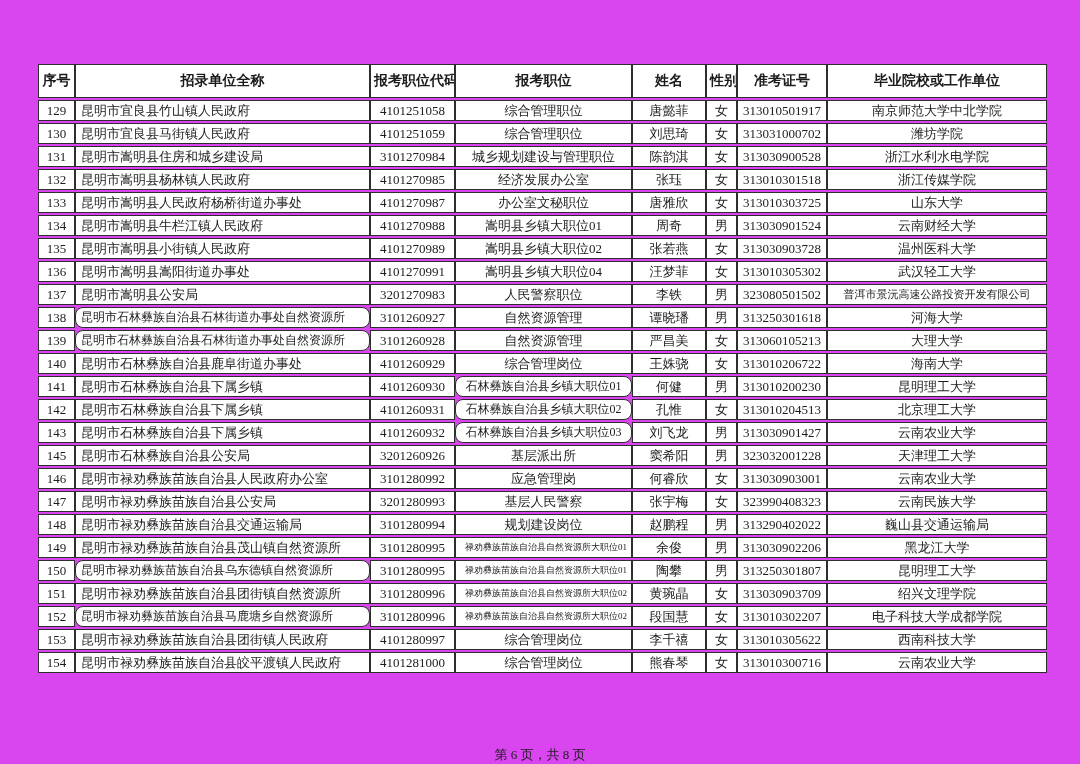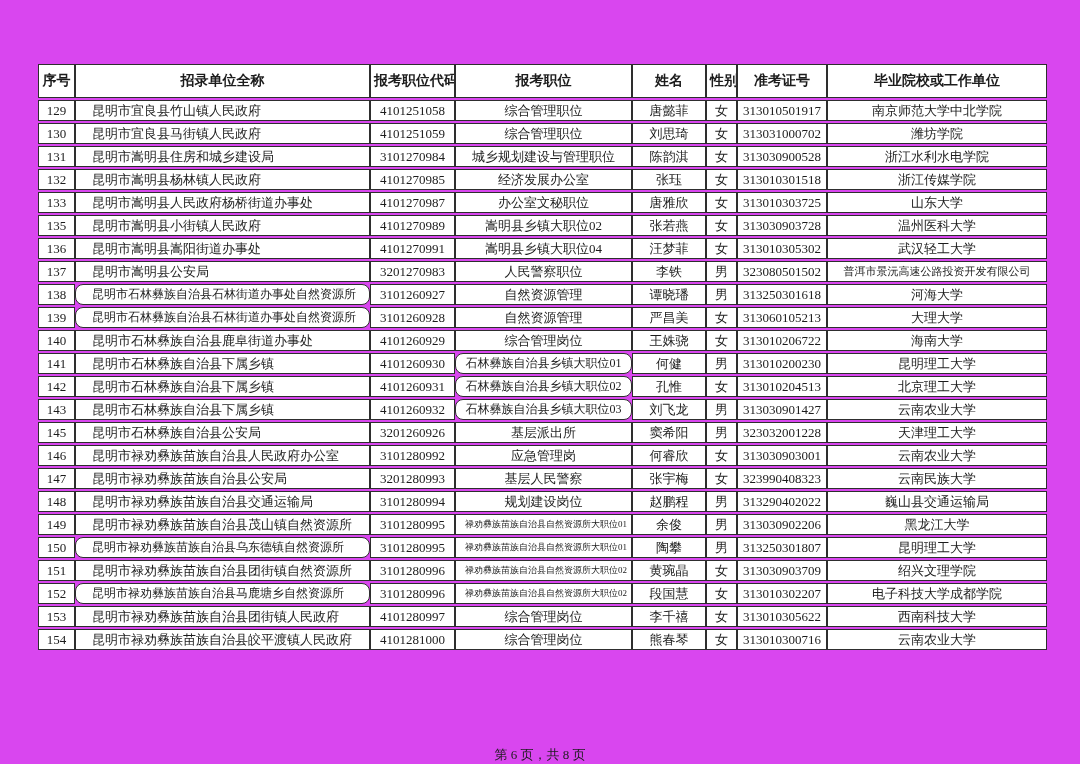--- a/index.html
+++ b/index.html
@@ -19,21 +19,21 @@
     padding:1px 3px;
     text-align:center;
     font-size:13px;
     line-height:1.2;
     height:17px;
     white-space:nowrap;
     overflow:hidden;
     background:#fff;
   }
   th{height:30px;font-size:14px;font-weight:bold;}
-  td.c1{text-align:left;padding-left:16px;}
+  td.c1{text-align:left;padding-left:5px;}
   td.s {font-size:12px;border-radius:8px;}
   td.xs{font-size:9px;padding-left:8px;}
   td.s2{font-size:11px;margin-top:24px;}
   .footer{
     position:absolute;left:0;top:718px;width:1080px;
     text-align:center;font-size:13px;color:#1c1c1c;margin-top:28px;
   }
 </style>
 </head>
 <body>
@@ -107,20 +107,30 @@
           <td class="c0">133</td>
           <td class="c1">昆明市嵩明县人民政府杨桥街道办事处</td>
           <td class="c2">4101270987</td>
           <td class="c3">办公室文秘职位</td>
           <td class="c4">唐雅欣</td>
           <td class="c5">女</td>
           <td class="c6">313010303725</td>
           <td class="c7">山东大学</td>
         </tr>
         <tr>
+          <td class="c0">134</td>
+          <td class="c1">昆明市嵩明县牛栏江镇人民政府</td>
+          <td class="c2">4101270988</td>
+          <td class="c3">嵩明县乡镇大职位01</td>
+          <td class="c4">周奇</td>
+          <td class="c5">男</td>
+          <td class="c6">313030901524</td>
+          <td class="c7">云南财经大学</td>
+        </tr>
+        <tr>
           <td class="c0">135</td>
           <td class="c1">昆明市嵩明县小街镇人民政府</td>
           <td class="c2">4101270989</td>
           <td class="c3">嵩明县乡镇大职位02</td>
           <td class="c4">张若燕</td>
           <td class="c5">女</td>
           <td class="c6">313030903728</td>
           <td class="c7">温州医科大学</td>
         </tr>
         <tr>

